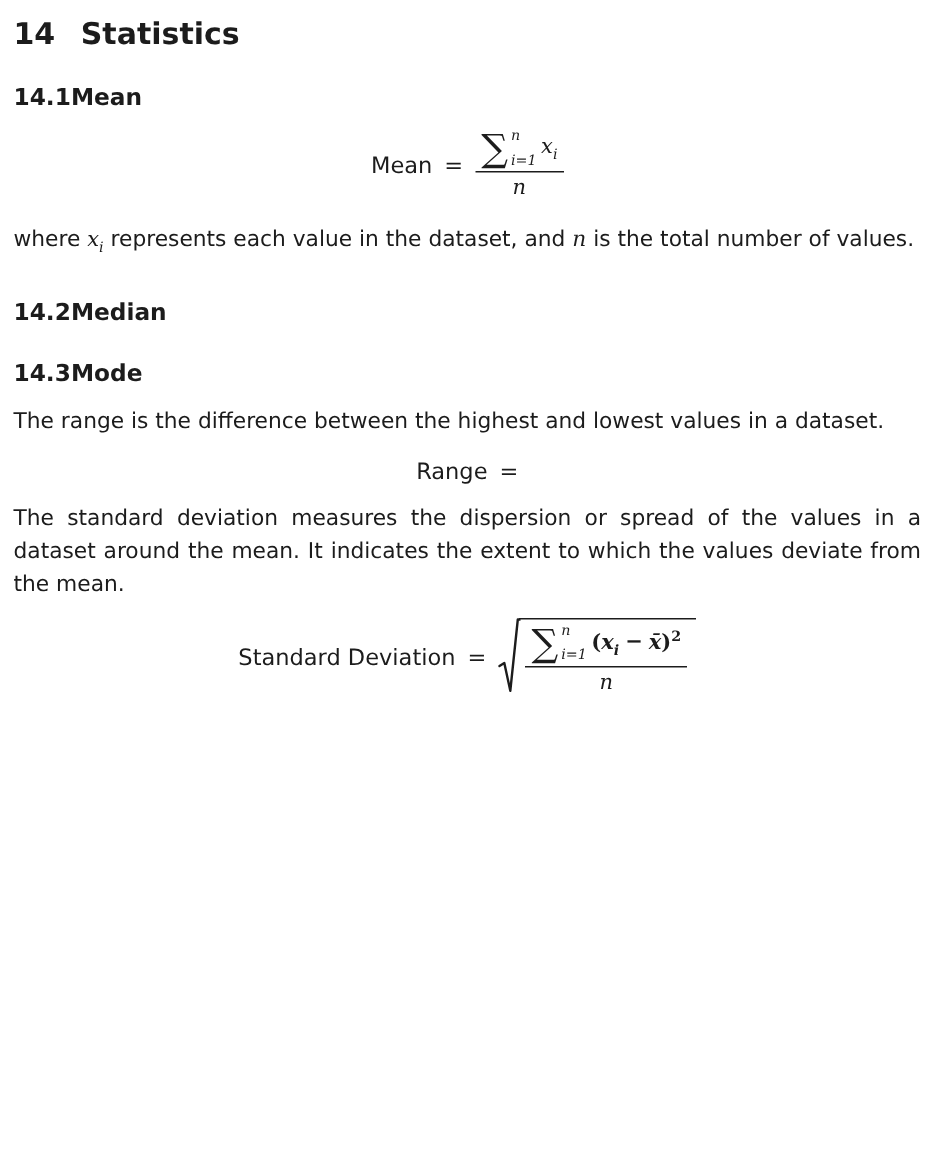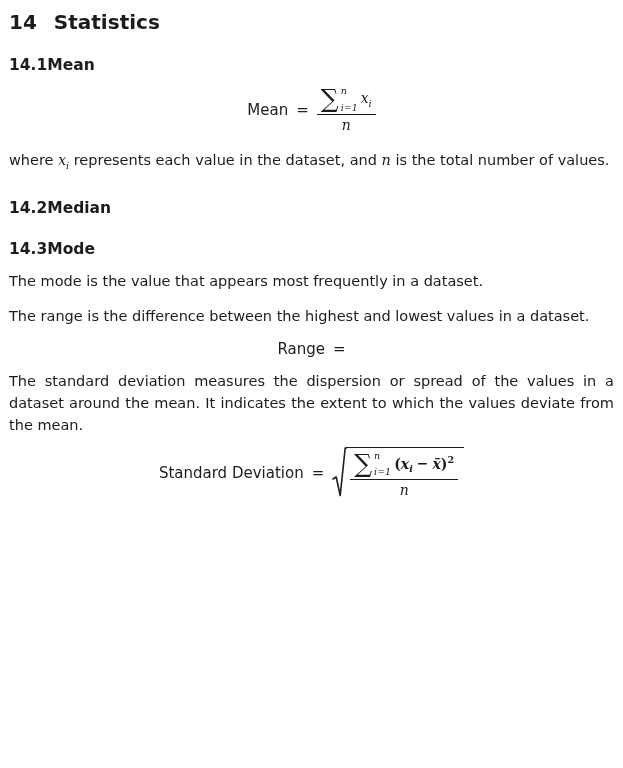--- a/index.html
+++ b/index.html
@@ -135,21 +135,20 @@
     <span>is the total number of values.</span>
   </p>
 
   <h2 class="section">
     <span class="h-num">14.2</span><span>Median</span>
   </h2>
 
   <h2 class="section">
     <span class="h-num">14.3</span><span>Mode</span>
   </h2>
-  <p class="body">The mode is the value that appears most frequently in a dataset.</p>
 
   <p class="body">The range is the difference between the highest and lowest values in a dataset.</p>
 
   <div class="formula">
     <span class="f-label">Range</span>
     <span class="mr">=</span>
   </div>
 
   <p class="body">The standard deviation measures the dispersion or spread of the values in a dataset around the mean. It indicates the extent to which the values deviate from the mean.</p>
 

